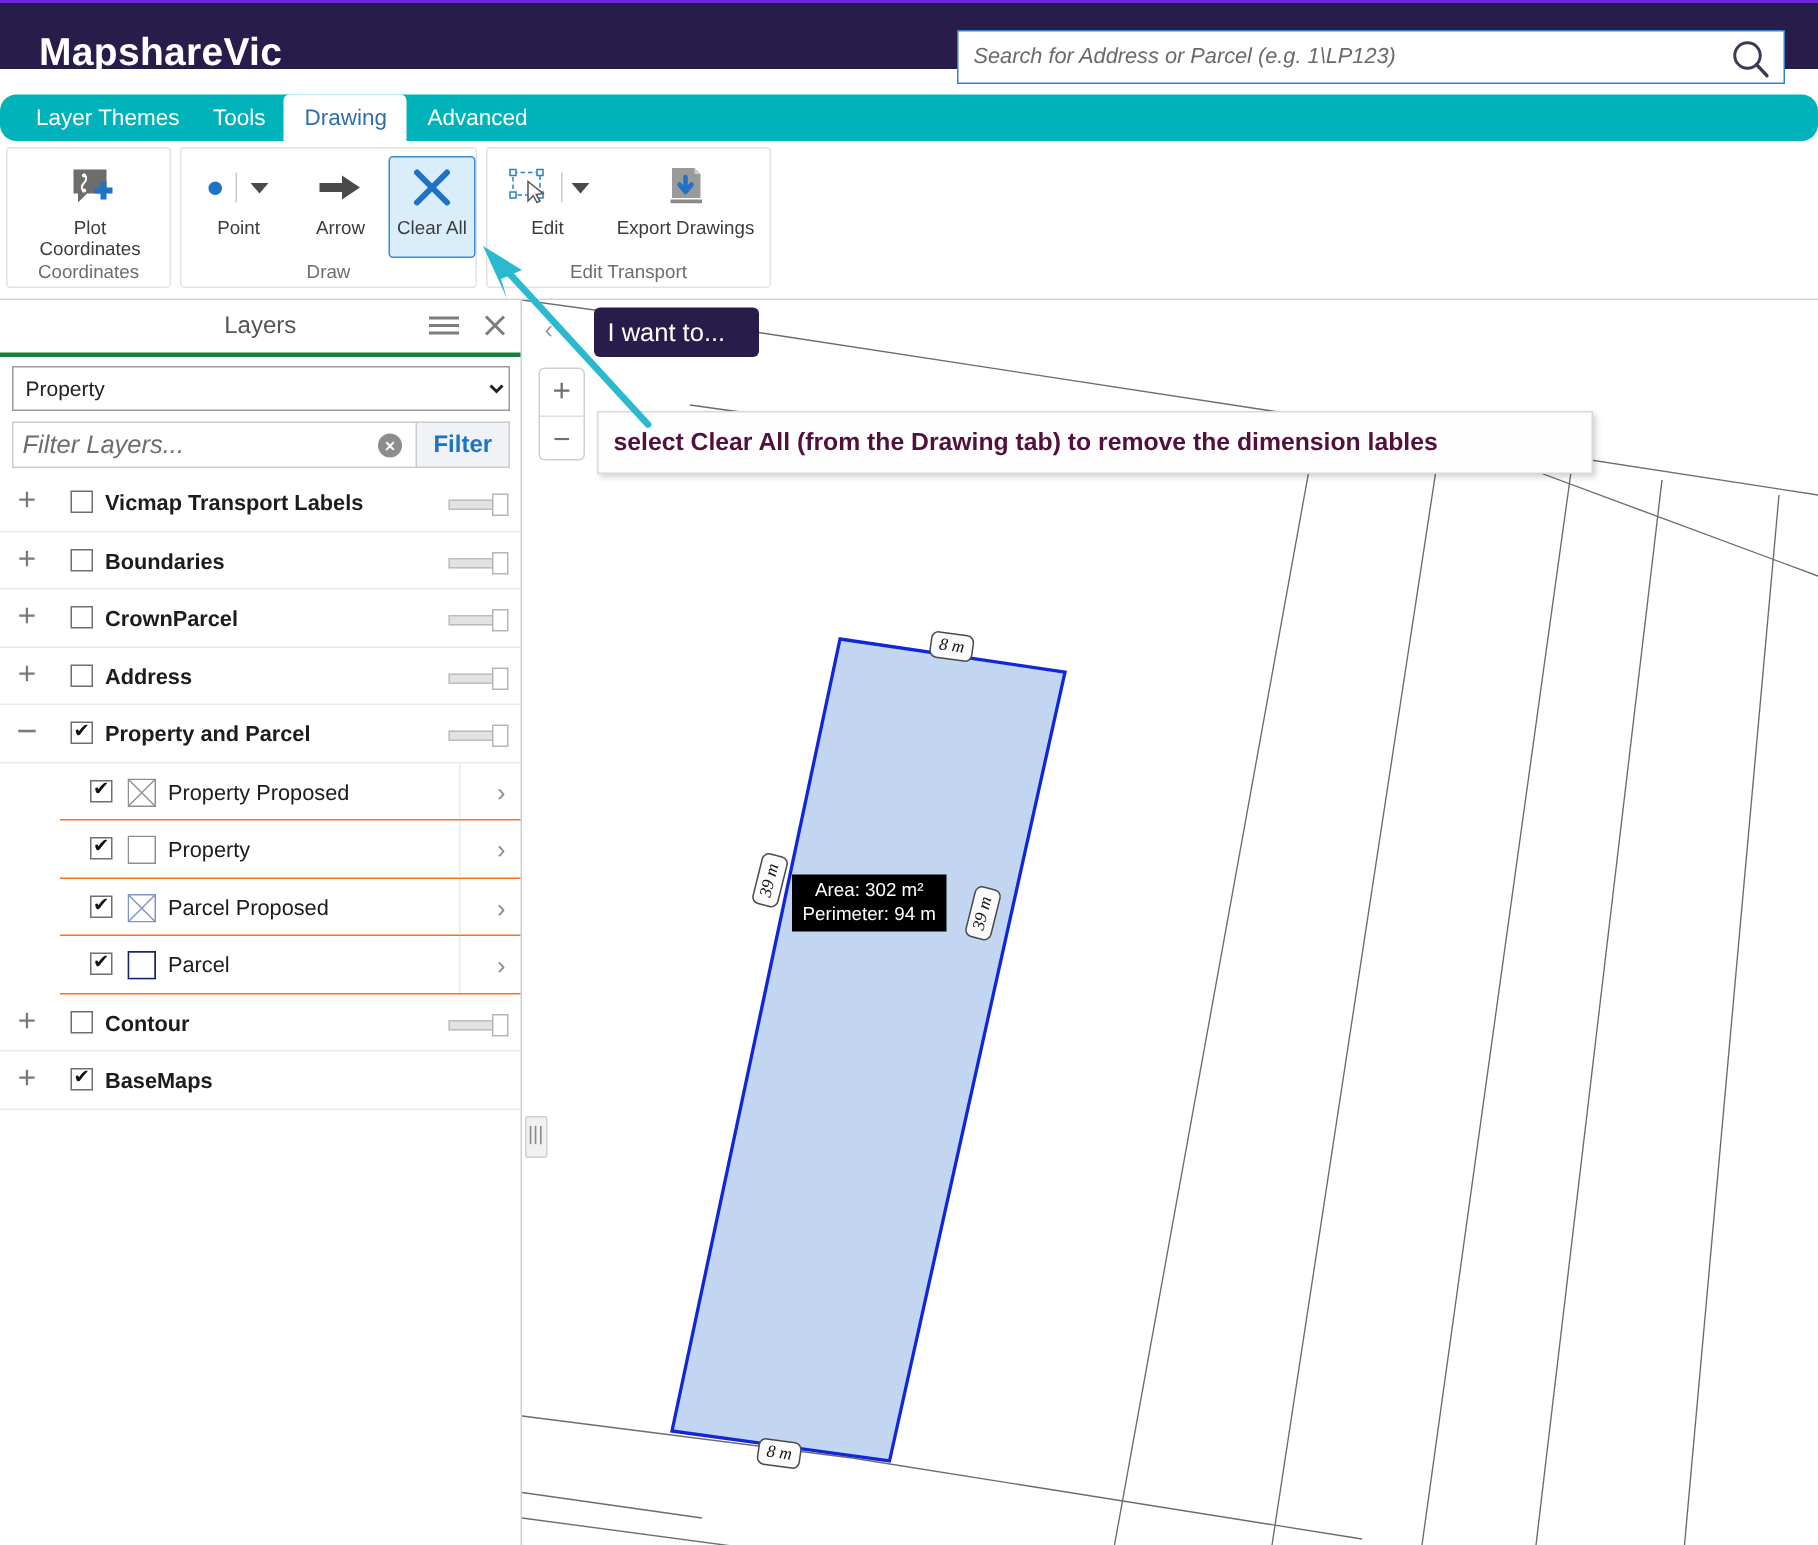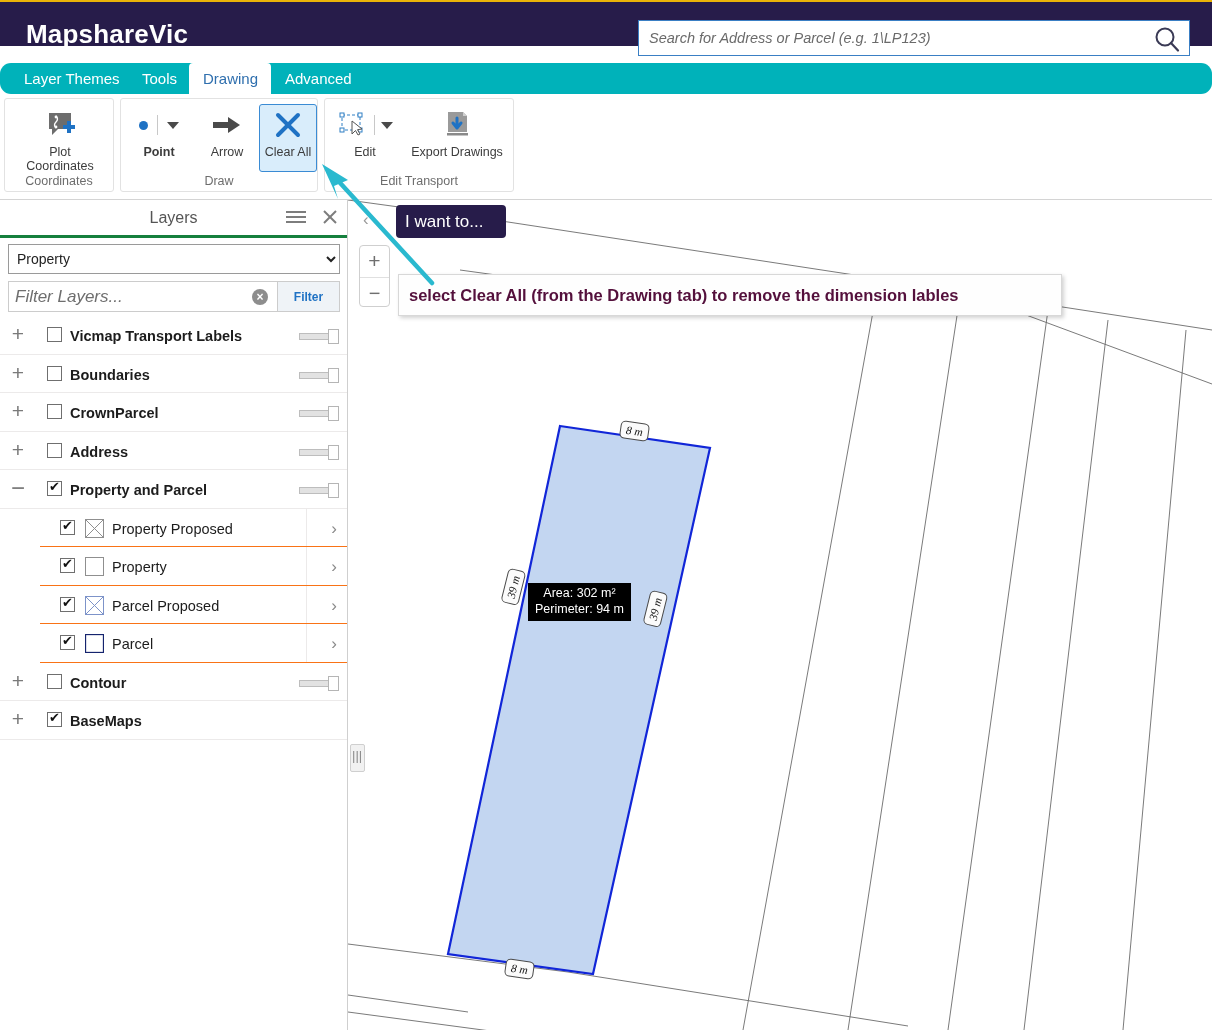--- a/index.html
+++ b/index.html
@@ -7,21 +7,21 @@
     width:1212px; height:1030px;
     font-family:"Liberation Sans", sans-serif;
     background:#fff; overflow:hidden;
   }
   #app { position:relative; width:1212px; height:1030px; }
 
   
   .header {
     position:absolute; left:0; top:0; width:1212px; height:46px;
     background:#271c4a;
-    border-top:2px solid #eab308;
+    border-top:2px solid #6d28d9;
   }
   .brand {
     position:absolute; left:26px; top:17px;
     color:#ffffff; font-size:26px; font-weight:bold; letter-spacing:0.2px;
   }
   .search-wrap {
     position:absolute; left:638px; top:18px; width:552px; height:36px;
     background:#ffffff; border:1px solid #3a7fc4;
   }
   .search-input {
@@ -110,21 +110,21 @@
   }
   .filter-input::placeholder { color:#6e6e6e; font-style:italic; opacity:1; }
   .clear-x {
     position:absolute; left:252px; top:11px; width:16px; height:16px;
     border-radius:50%; background:#8d8d8d; color:#fff; font-size:12px;
     line-height:16px; text-align:center; cursor:pointer; font-weight:bold;
   }
   .filter-btn {
     position:absolute; left:278px; top:3px; width:62px; height:31px;
     background:#eff3f7; border:1px solid #cccccc; border-left:none;
-    color:#1f72c4; font-size:12px; font-weight:bold; cursor:pointer;
+    color:#1f72c4; font-size:16px; font-weight:bold; cursor:pointer;
   }
   .layer-list { position:relative; }
   .lrow {
     position:relative; height:38.5px; border-bottom:1px solid #eceaea;
   }
   .lrow.child { margin-left:40px; border-bottom:1px solid #f97316; }
   .expander {
     position:absolute; left:10px; top:9px; width:16px; height:18px;
     color:#7a7a7a; font-size:21px; line-height:18px; text-align:center; cursor:pointer;
   }
@@ -264,21 +264,21 @@
             <rect x="24" y="11" width="4" height="12" fill="#1f72c4"></rect>
           </svg>
         </div>
         <div class="rlabel">Plot Coordinates</div>
       </div>
       <div class="rgroup-label">Coordinates</div>
     </div>
 
     <div class="rgroup" style="left:120px; width:198px;">
 
-      <div class="rbtn" style="left:2px; width:72px;font-weight:bold;">
+      <div class="rbtn" style="left:2px; width:72px;">
         <div class="ricon">
           <span style="display:inline-block;width:9px;height:9px;border-radius:50%;background:#1f72c4;"></span>
           <span class="vsep" style="margin:0 9px;"></span>
           <span class="caret"></span>
         </div>
         <div class="rlabel">Point</div>
       </div>
 
       <div class="rbtn" style="left:76px; width:60px;">
         <div class="ricon">

